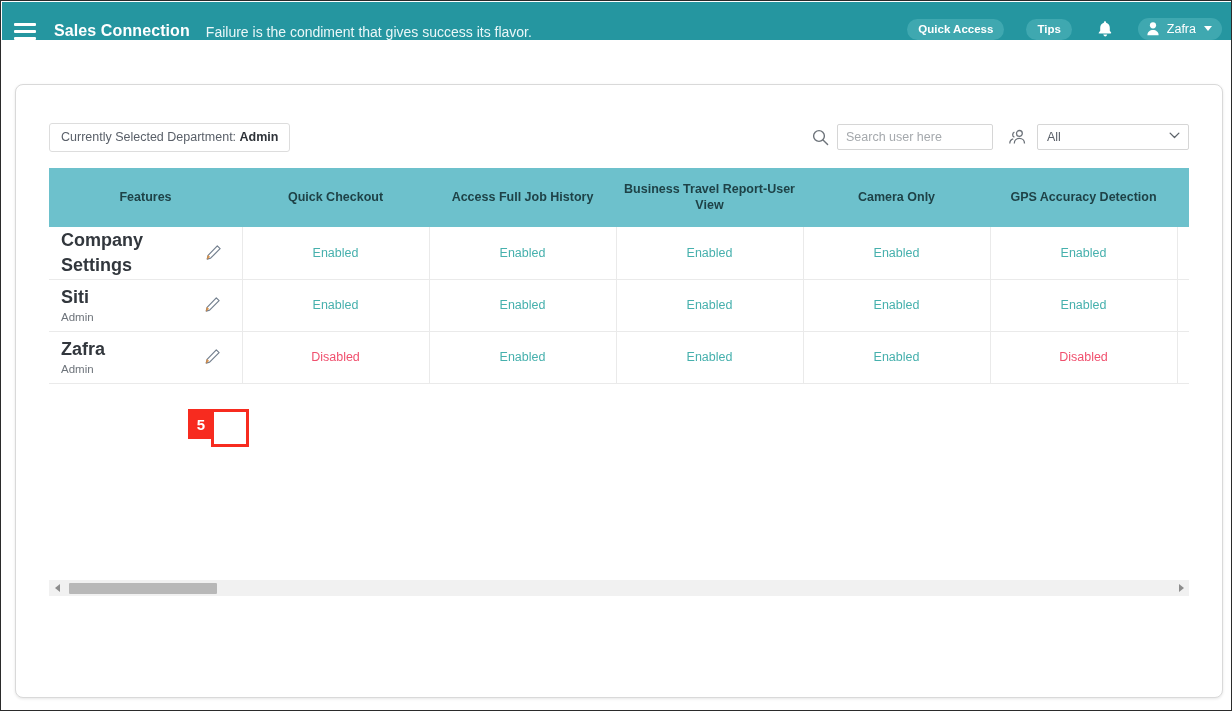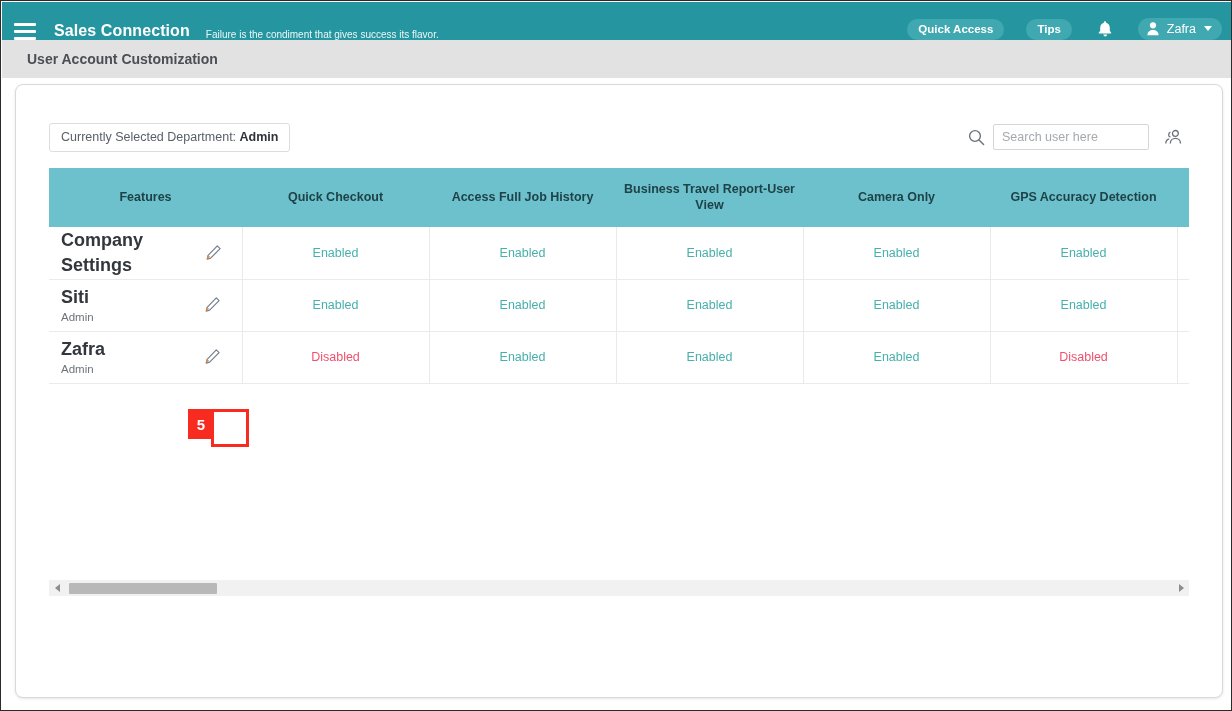--- a/index.html
+++ b/index.html
@@ -41,21 +41,21 @@
   .brand {
     color: #ffffff;
     font-size: 16px;
     font-weight: bold;
     margin-left: 18px;
     letter-spacing: .1px;
     white-space: nowrap;
   }
   .tagline {
     color: #eaf7f8;
-    font-size: 10px;
+    font-size: 14px;
     margin-left: 16px;
     white-space: nowrap;
   }
   .nav-right {
     margin-left: auto;
     display: flex;
     align-items: center;
     gap: 22px;
   }
   .pill {
@@ -370,23 +370,20 @@
             <circle cx="7" cy="4.3" r="3.1" fill="#ffffff"></circle>
             <path d="M1.4 14.2c0-3.1 2.5-5.1 5.6-5.1s5.6 2 5.6 5.1z" fill="#ffffff"></path>
           </svg>
         </span>
         <span>Zafra</span>
         <span class="caret-down"></span>
       </div>
     </div>
   </div>
 
-  <div class="pagebar">
-    <div class="pagebar-title">User Account Customization</div>
-  </div>
 
   <div class="panel">
 
     <div class="toolbar">
       <div class="dept-chip">
         <span>Currently Selected Department: </span><b>Admin</b>
       </div>
 
       <div class="toolbar-right">
         <div class="search-icon-wrap">
@@ -395,20 +392,26 @@
             <line x1="11" y1="11" x2="15.6" y2="15.6" stroke="#6d737a" stroke-width="1.4" stroke-linecap="round"></line>
           </svg>
         </div>
         <input class="search-input" type="text" placeholder="Search user here" style="">
         <div class="people-icon-wrap">
           <svg width="19" height="16" viewBox="0 0 19 16" aria-hidden="true">
             <circle cx="11.4" cy="4.4" r="2.9" fill="none" stroke="#6d737a" stroke-width="1.3"></circle>
             <path d="M6.3 14.4c0-3 2.3-5 5.1-5s5.1 2 5.1 5" fill="none" stroke="#6d737a" stroke-width="1.3"></path>
             <path d="M6.4 3.2a2.6 2.6 0 0 0 0 4.9" fill="none" stroke="#6d737a" stroke-width="1.3"></path>
             <path d="M5.2 9.9c-2 .6-3.4 2.3-3.4 4.5" fill="none" stroke="#6d737a" stroke-width="1.3"></path>
+          </svg>
+        </div>
+        <div class="select-wrap">
+          <div class="select-box">All</div>
+          <svg class="select-chevron" viewBox="0 0 12 8">
+            <path d="M1 1.3 L6 6.3 L11 1.3" fill="none" stroke="#5e646b" stroke-width="1.5" stroke-linecap="round" stroke-linejoin="round"></path>
           </svg>
         </div>
       </div>
     </div>
 
     <div class="tablewrap">
       <table class="grid">
         <colgroup>
           <col class="c0">
             <col class="c1">

